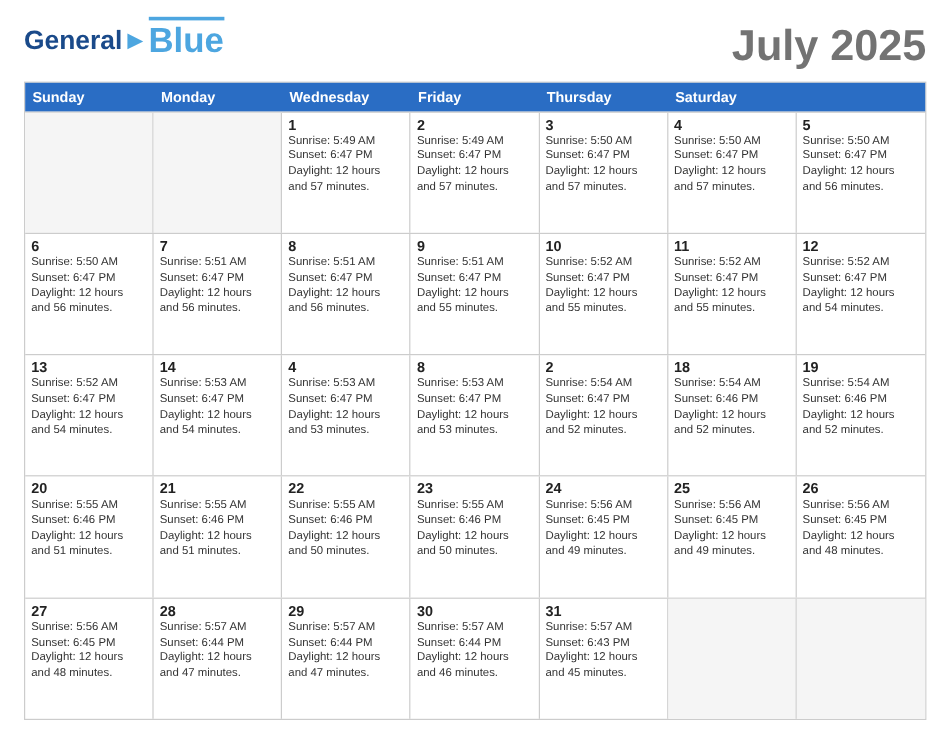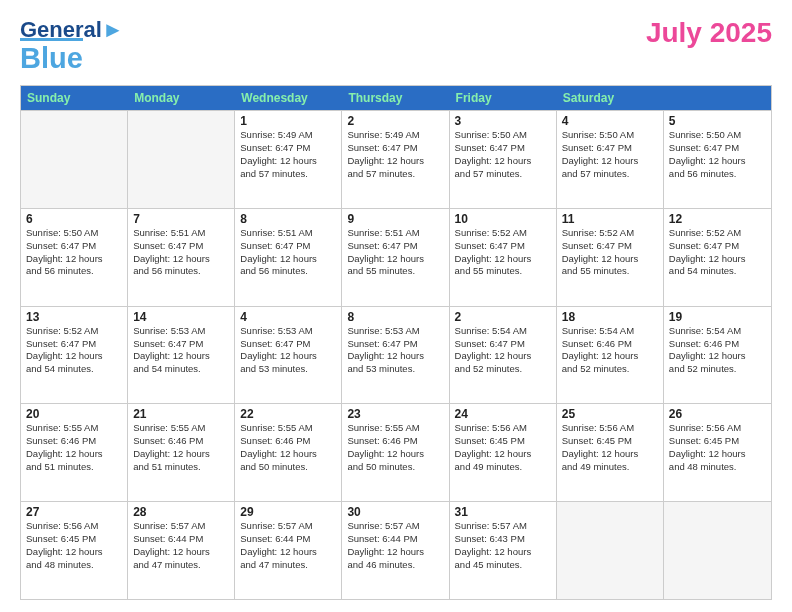--- a/index.html
+++ b/index.html
@@ -18,58 +18,58 @@
       flex-direction: column;
     }
     .header {
       display: flex;
       justify-content: space-between;
       align-items: flex-start;
       margin-bottom: 10px;
     }
     .logo {
       display: flex;
-      flex-direction: column;
-      align-items: flex-start;
+      flex-direction: row;
+      align-items: center;
     }
     .logo-text {
       font-size: 22px;
       font-weight: bold;
       color: #1a4a8a;
       line-height: 1.1;
     }
     .logo-text span {
       color: #4da6e0;
     }
     .title-block {
       text-align: right;
     }
     .title-month {
-      font-size: 28px;
+      font-size: 36px;
       font-weight: bold;
-      color: #ec4899;
+      color: #737373;
       line-height: 1.1;
     }
     .title-location {
       font-size: 16px;
       color: #555;
     }
     .calendar {
       flex: 1;
       display: flex;
       flex-direction: column;
       border: 1px solid #ccc;
     }
     .cal-header {
       display: grid;
       grid-template-columns: repeat(7, 1fr);
       background: #2a6dc4;
     }
     .cal-header-cell {
-      color: #86efac;
+      color: #ffffff;
       font-size: 12px;
       font-weight: bold;
       padding: 5px 6px;
       text-align: left;
     }
     .cal-body {
       flex: 1;
       display: flex;
       flex-direction: column;
     }
@@ -121,22 +121,22 @@
     <div class="title-block">
       <div class="title-month">July 2025</div>
     </div>
   </div>
 
   <div class="calendar">
     <div class="cal-header" id="cal-header-row">
         <div class="cal-header-cell">Sunday</div>
         <div class="cal-header-cell">Monday</div>
         <div class="cal-header-cell">Wednesday</div>
+        <div class="cal-header-cell">Friday</div>
         <div class="cal-header-cell">Thursday</div>
-        <div class="cal-header-cell">Friday</div>
         <div class="cal-header-cell">Saturday</div>
       </div>
     <div class="cal-body" id="cal-body">
         <div class="cal-row">
           <div class="cal-cell empty"></div>
           <div class="cal-cell empty"></div>
           <div class="cal-cell">
             <span class="day-num">1</span>
             <span class="cell-line">Sunrise: 5:49 AM</span>
             <span class="cell-line">Sunset: 6:47 PM</span>

